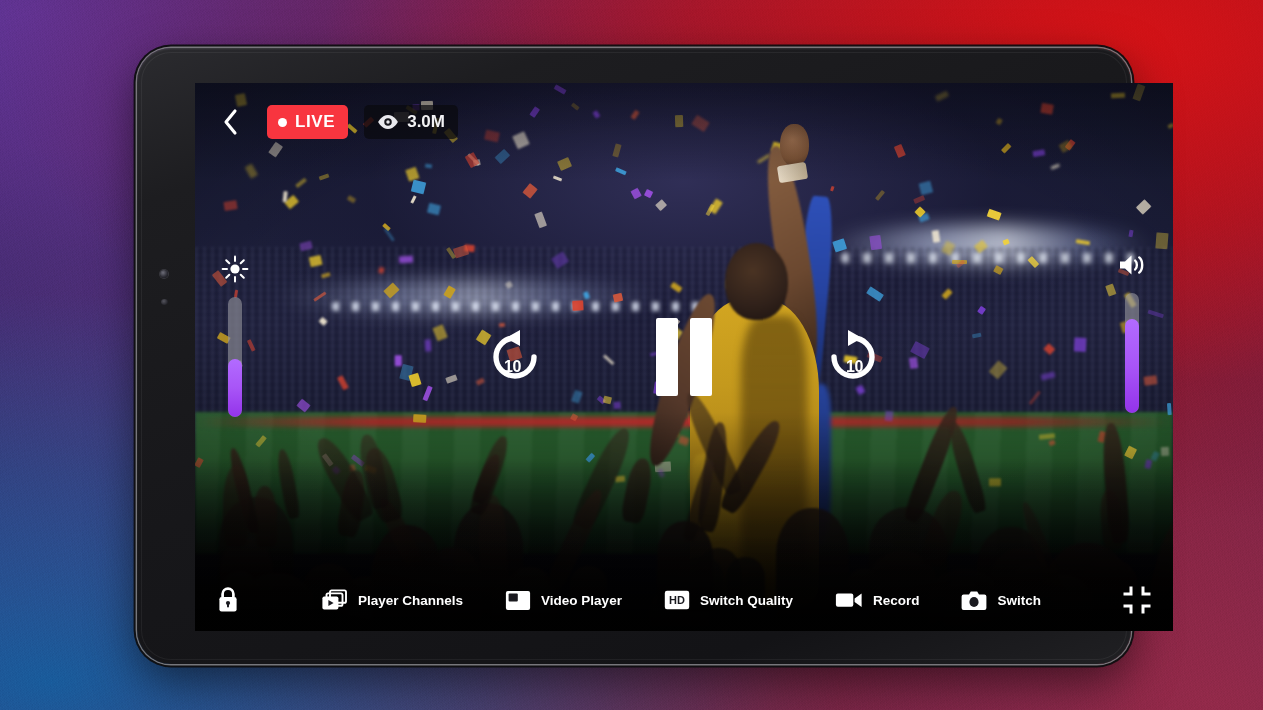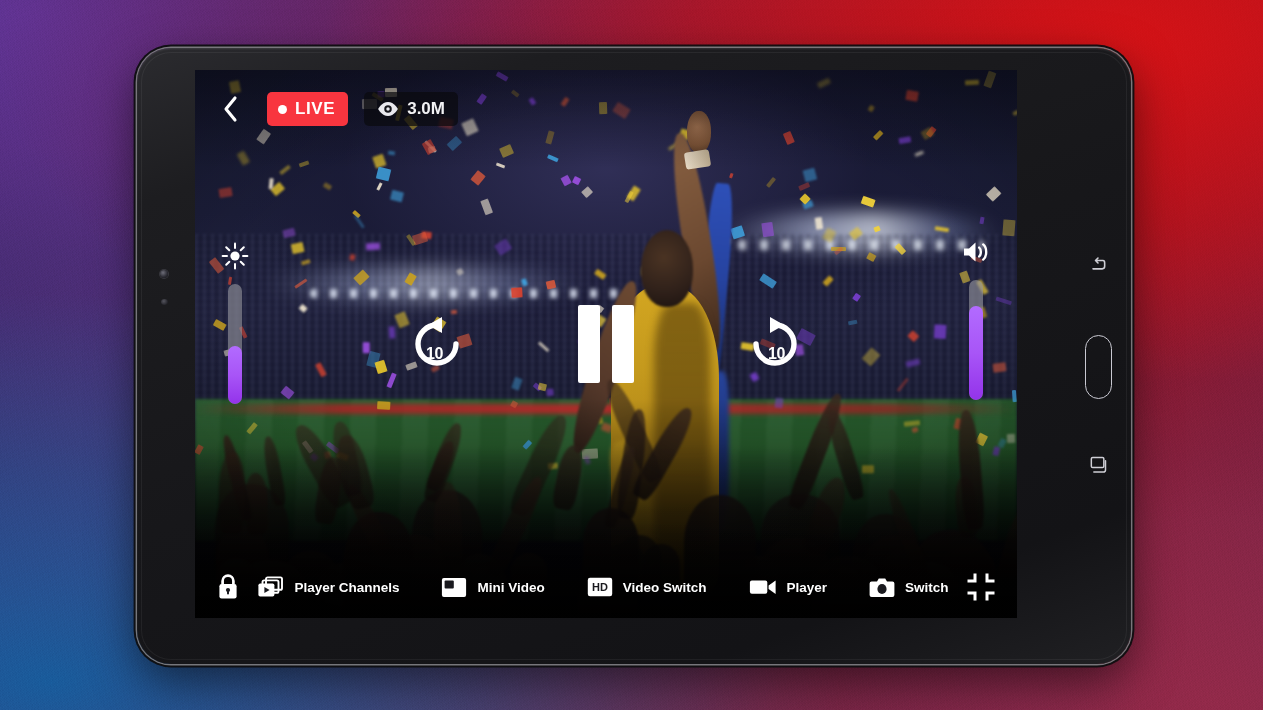--- a/index.html
+++ b/index.html
@@ -66,21 +66,21 @@
   #nav-back-key   { top:196px;  width:38px; height:38px; }
   #nav-home-key   { top:281px;  width:38px; height:76px; }
   #nav-recents-key{ top:398px;  width:38px; height:38px; }
   #nav-home-pill {
     width:27px; height:64px; border-radius:16px;
     border:1.8px solid #c9c9d2;
   }
 
   
   #screen {
-    position:absolute; left:58px; top:22px; width:822px; height:548px;
+    position:absolute; left:58px; top:35px; width:978px; height:548px;
     background:#07070c; overflow:hidden;
   }
 
   
   #video-frame { position:absolute; inset:0; overflow:hidden; }
 
   
   #stadium-sky {
     position:absolute; inset:0;
     background:
@@ -717,41 +717,41 @@
             <span>Player Channels</span>
           </div>
 
           <div class="bottom-action">
             <span class="bottom-icon">
               <svg width="26" height="21" viewBox="0 0 26 21">
                 <rect x="0.9" y="0.9" width="24.2" height="19.2" rx="2" fill="#ffffff"></rect>
                 <rect x="3.6" y="3.4" width="9.2" height="8.2" rx="1" fill="#1a1a1f"></rect>
               </svg>
             </span>
-            <span>Mini Video</span>
+            <span>Video Player</span>
           </div>
 
           <div class="bottom-action">
             <span class="bottom-icon">
               <svg width="26" height="20" viewBox="0 0 26 20">
                 <rect x="0.8" y="0.8" width="24.4" height="18.4" rx="2.2" fill="#ffffff"></rect>
                 <text x="13" y="14.4" text-anchor="middle" fill="#1a1a1f" font-family="Liberation Sans, sans-serif" font-size="11" font-weight="bold">HD</text>
               </svg>
             </span>
-            <span>Video Switch</span>
+            <span>Switch Quality</span>
           </div>
 
           <div class="bottom-action">
             <span class="bottom-icon">
               <svg width="28" height="20" viewBox="0 0 28 20">
                 <rect x="0.9" y="3.6" width="17.4" height="13.2" rx="2" fill="#ffffff"></rect>
                 <polygon points="19.6,8.4 26.6,3.4 26.6,17 19.6,12" fill="#ffffff"></polygon>
               </svg>
             </span>
-            <span>Player</span>
+            <span>Record</span>
           </div>
 
           <div class="bottom-action">
             <span class="bottom-icon">
               <svg width="26" height="21" viewBox="0 0 26 21">
                 <path d="M2.6 4.6 L8 4.6 L9.8 1.6 L16.2 1.6 L18 4.6 L23.4 4.6 A2 2 0 0 1 25.4 6.6 L25.4 18 A2 2 0 0 1 23.4 20 L2.6 20 A2 2 0 0 1 0.6 18 L0.6 6.6 A2 2 0 0 1 2.6 4.6 Z" fill="#ffffff"></path>
                 <ellipse cx="13" cy="12" rx="4.6" ry="5.1" fill="#1a1a1f"></ellipse>
               </svg>
             </span>
             <span>Switch</span>

